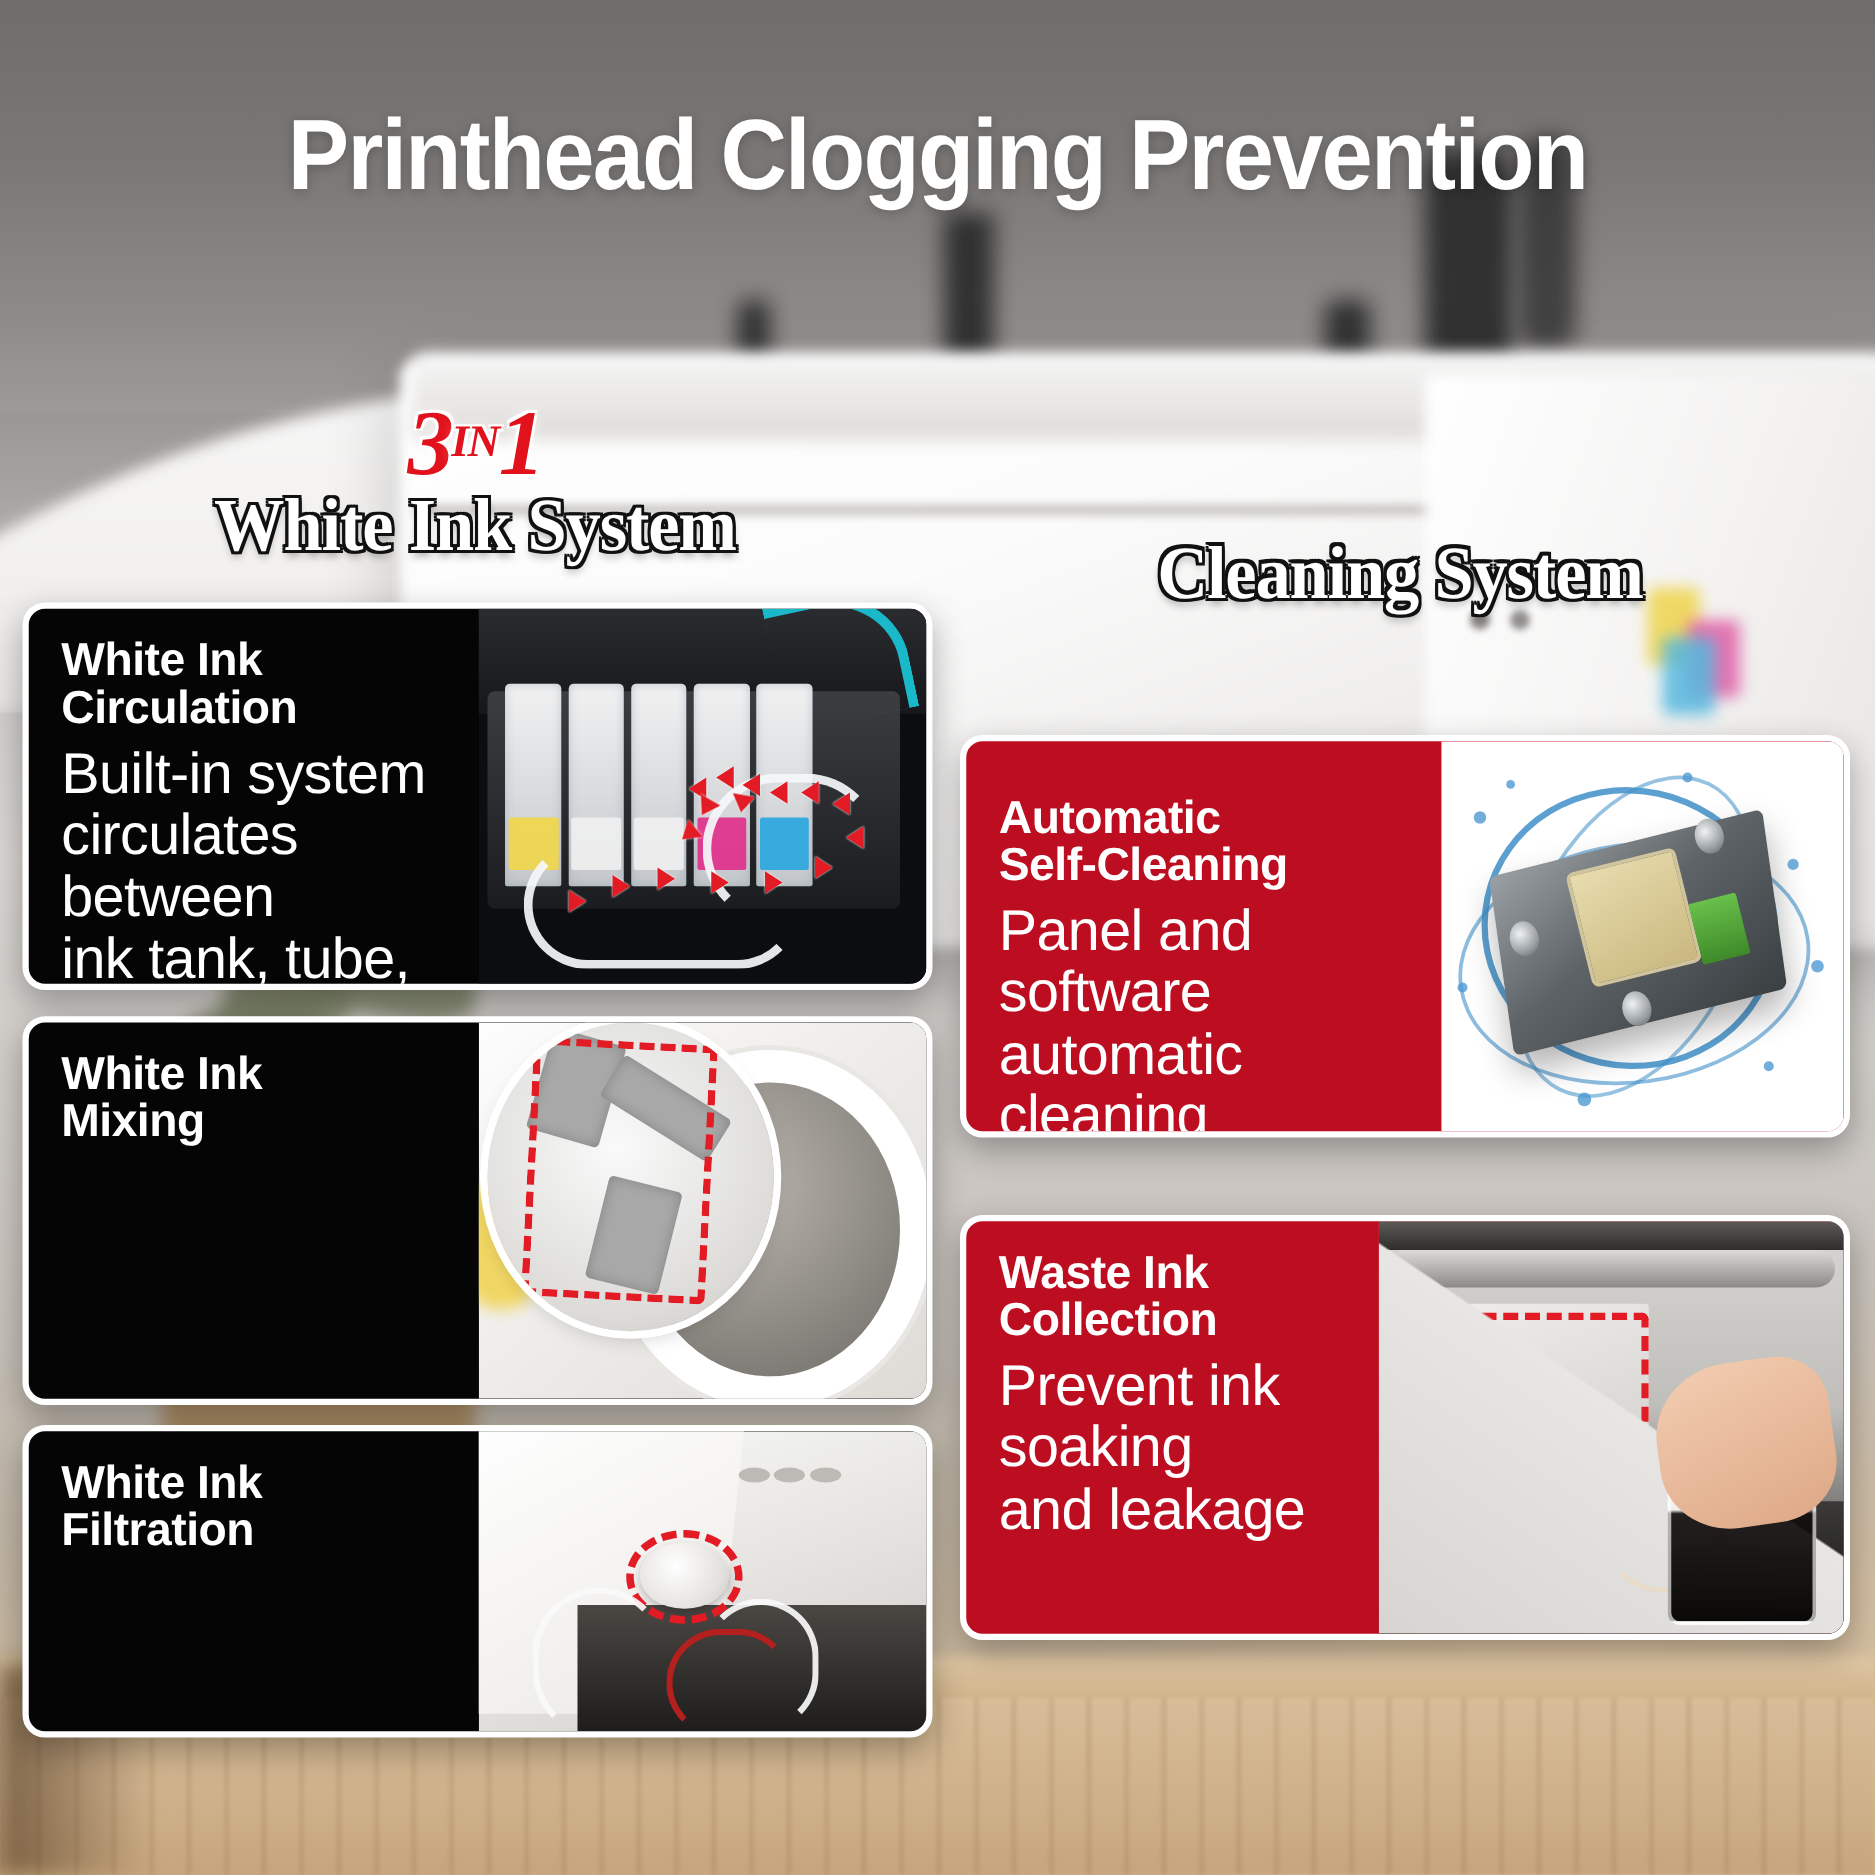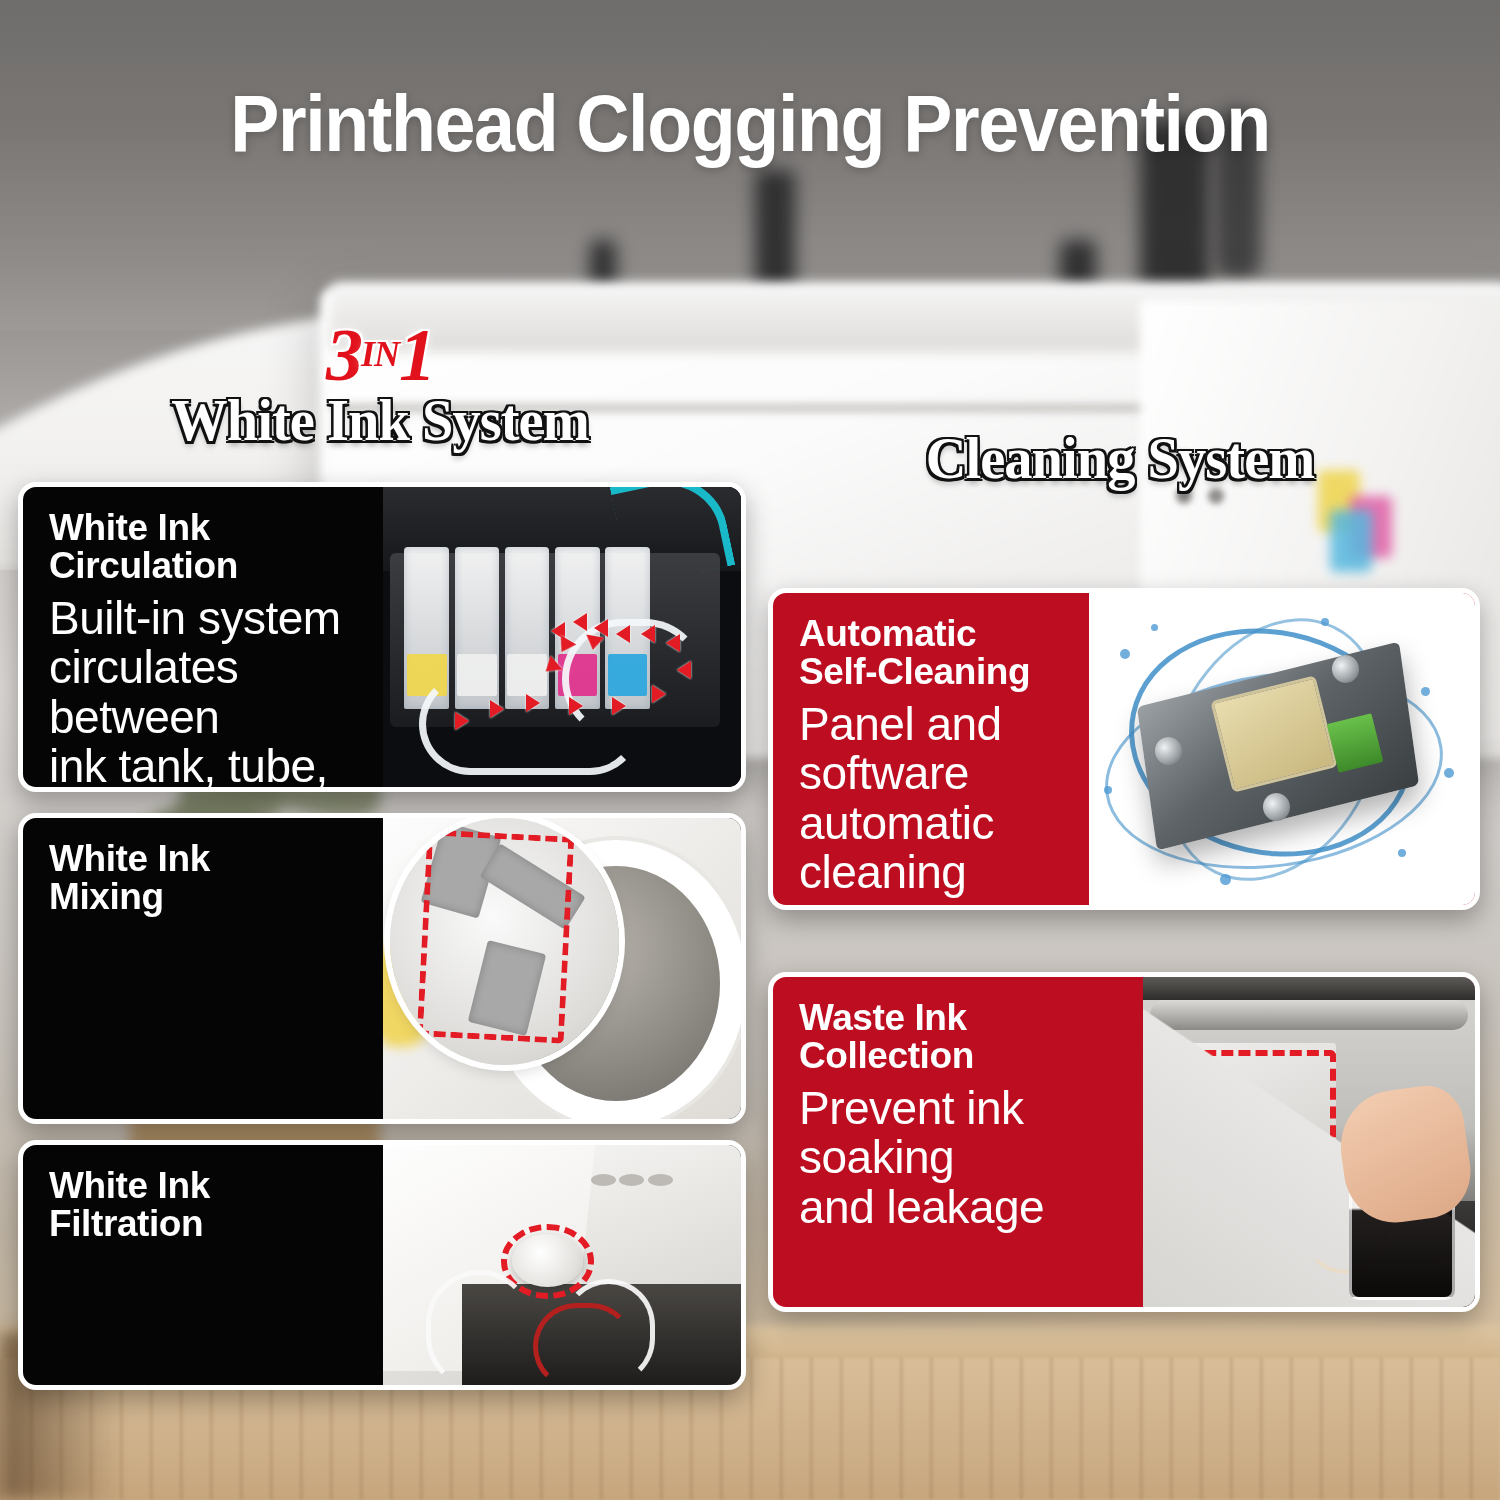--- a/index.html
+++ b/index.html
@@ -542,21 +542,21 @@
         <div class="filtercap"></div>
         <div class="dashcircle" style="left:33%; top:33%; width:26%; height:31%;"></div>
         <div class="hose" style="left:12%; top:52%; width:30%; height:50%; border-color: rgba(250,250,250,.92) transparent transparent rgba(250,250,250,.92);"></div>
         <div class="hose" style="left:50%; top:56%; width:26%; height:44%; border-color: rgba(250,250,250,.92) rgba(250,250,250,.92) transparent transparent;"></div>
         <div class="redwire" style="left:42%; top:66%; width:28%; height:36%; border-color: #b4201e transparent transparent #b4201e;"></div>
       </div>
     </div>
   </div>
 
   <div class="card red" style="left:768px; top:588px; width:712px; height:322px;">
-    <div class="card-text" style="width:316px;">
+    <div class="card-text" style="width:380px;margin-top:20px;">
       <div class="card-title">Automatic
 Self-Cleaning</div>
       <div class="card-desc">Panel and software
 automatic cleaning
 system</div>
     </div>
     <div class="card-photo">
       <div class="ph-head">
         <div class="splash" style="left:10%; top:12%; width:74%; height:72%; border-width:5px; transform:rotate(12deg);"></div>
         <div class="splash" style="left:4%;  top:26%; width:88%; height:62%; border-width:3px; transform:rotate(-8deg); opacity:.6;"></div>
@@ -573,21 +573,21 @@
         <div class="droplet" style="left:80%; top:82%; width:8px;  height:8px;"></div>
         <div class="droplet" style="left:34%; top:90%; width:11px; height:11px;"></div>
         <div class="droplet" style="left:60%; top:8%;  width:8px;  height:8px;"></div>
         <div class="droplet" style="left:92%; top:56%; width:10px; height:10px;"></div>
         <div class="droplet" style="left:4%;  top:62%; width:8px;  height:8px;"></div>
       </div>
     </div>
   </div>
 
   <div class="card red" style="left:768px; top:972px; width:712px; height:340px;">
-    <div class="card-text" style="width:370px;">
+    <div class="card-text" style="width:330px;">
       <div class="card-title">Waste Ink
 Collection</div>
       <div class="card-desc">Prevent ink
 soaking
 and leakage</div>
     </div>
     <div class="card-photo">
       <div class="ph-waste">
         <div class="railtop"></div>
         <div class="rail"></div>

